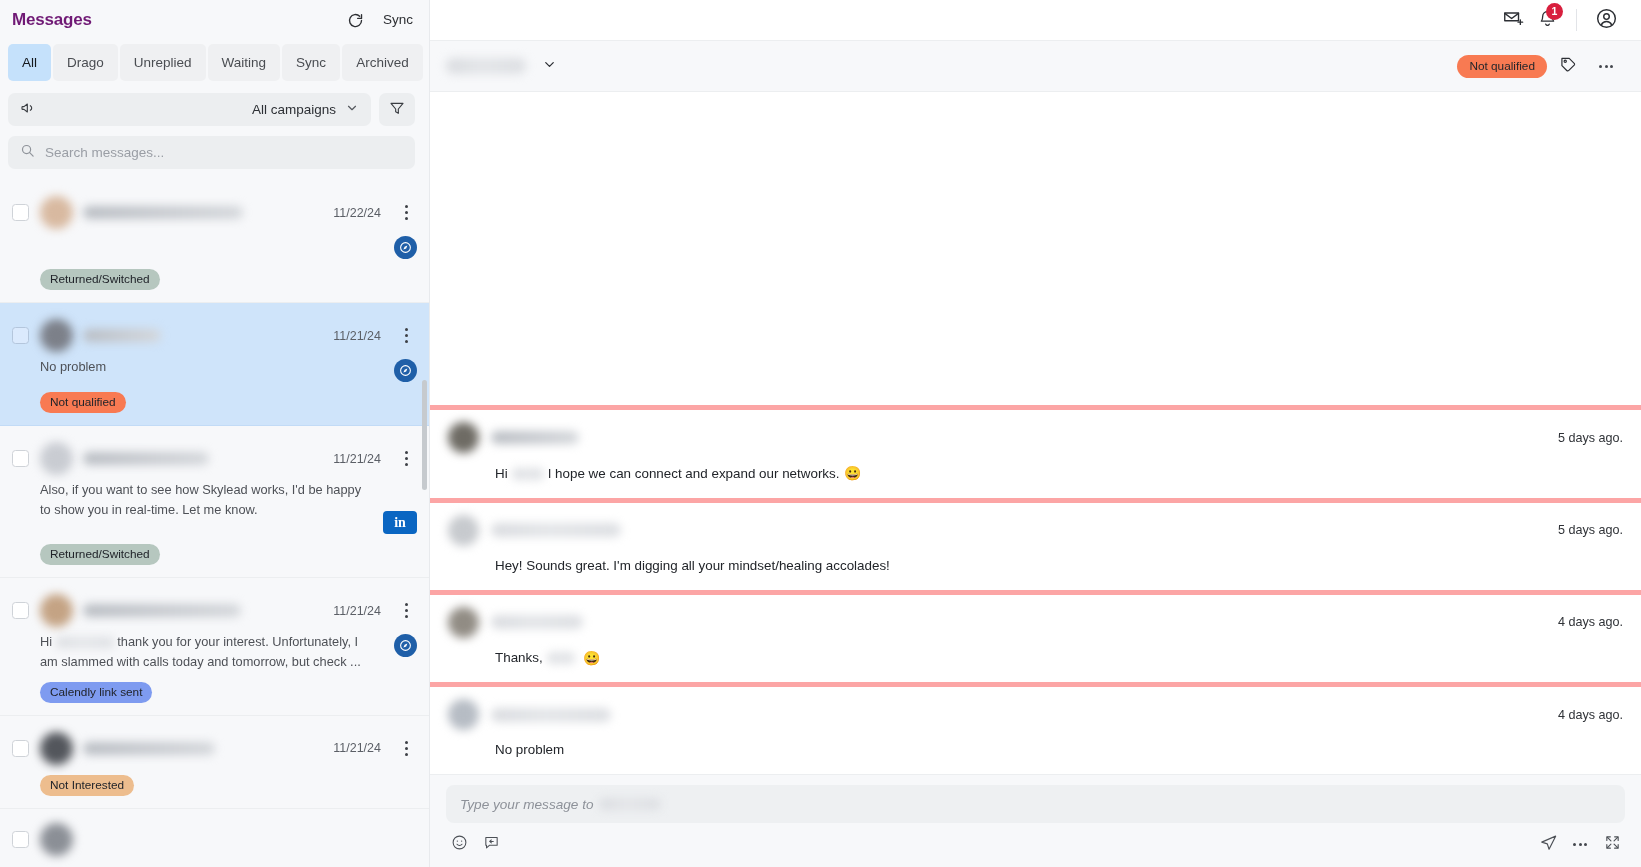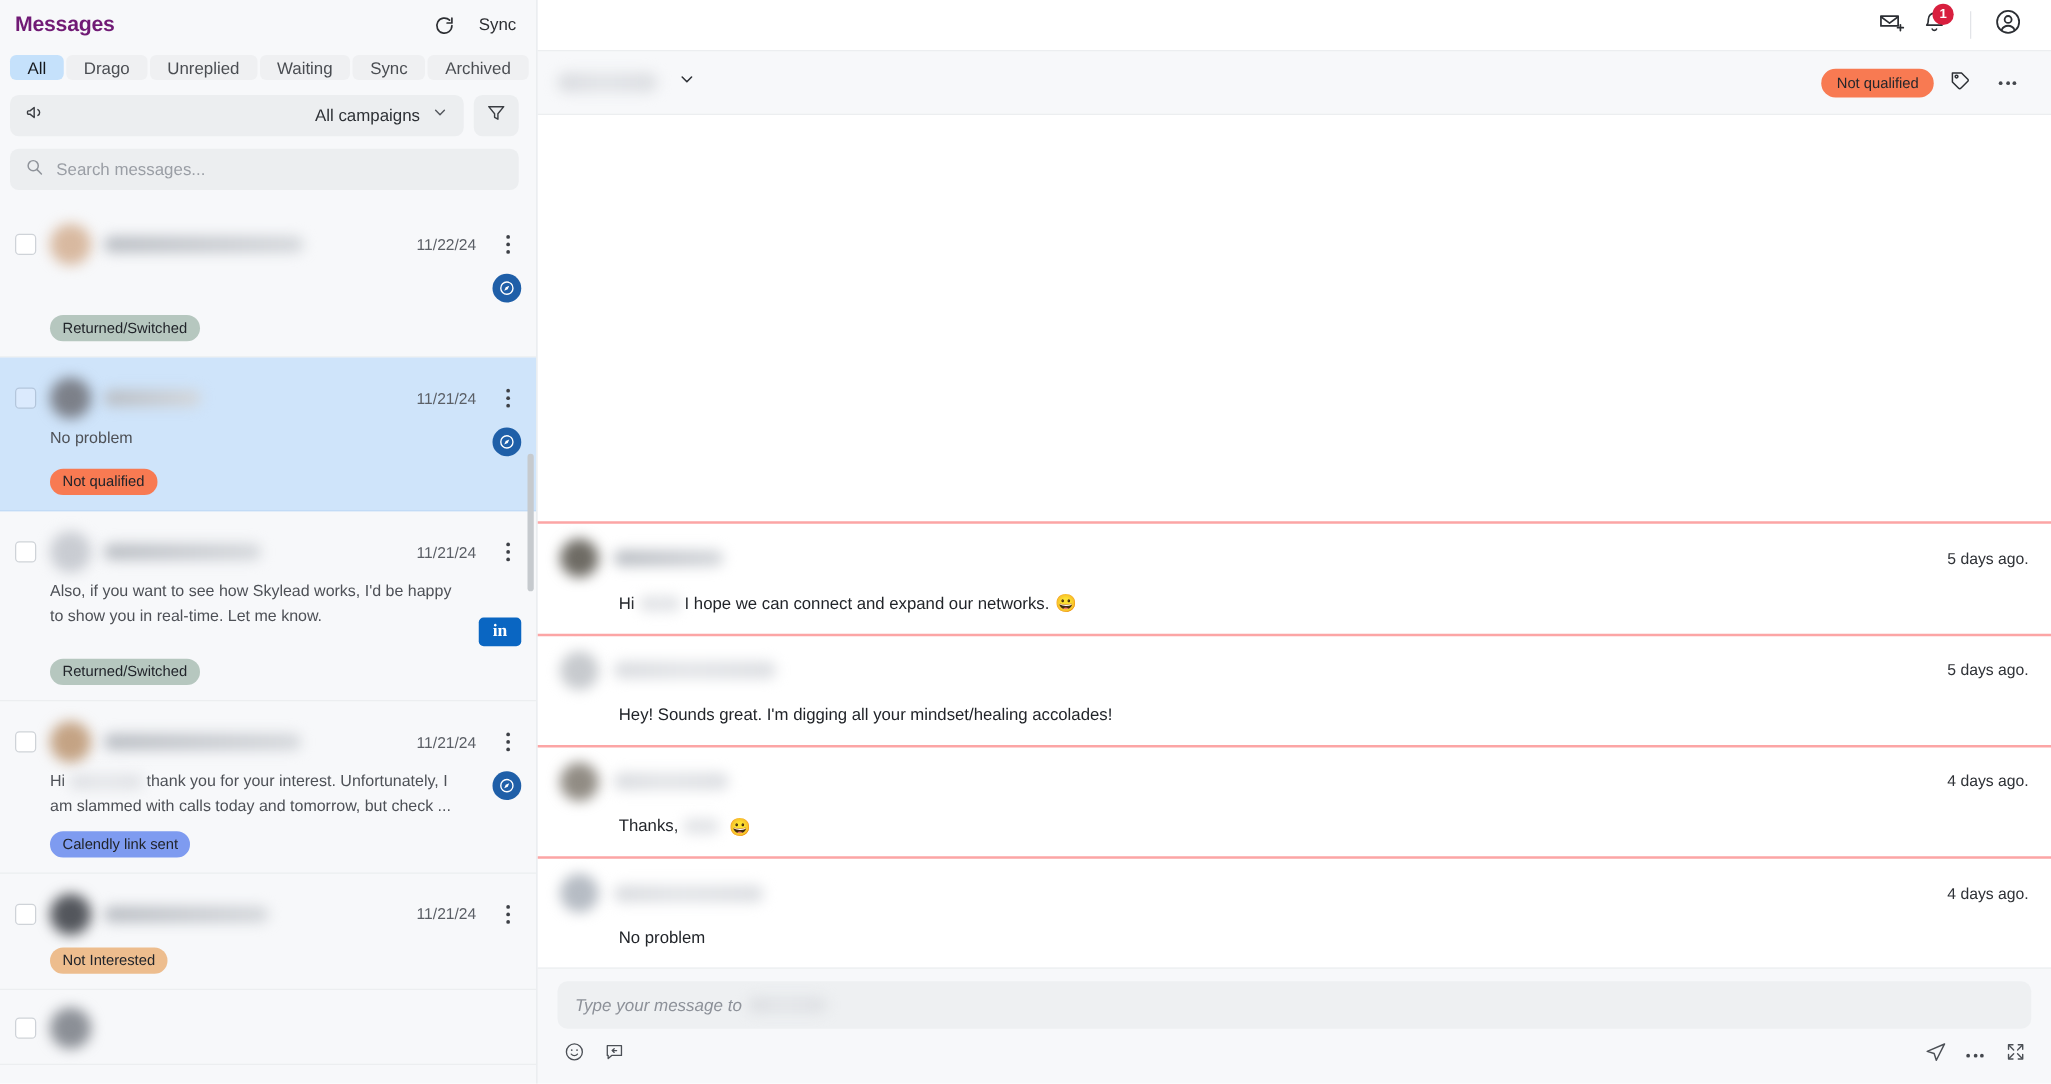--- a/index.html
+++ b/index.html
@@ -47,21 +47,21 @@
   }
   .page-title { font-size: 17px; font-weight: 700; color: #701a75; letter-spacing: -0.2px; }
   .sync-btn {
     display: flex; align-items: flex-start; gap: 19px;
     font-size: 13.5px; color: #2d2f33; cursor: pointer;
   }
   .sync-btn svg { display: block; }
 
   .tabs { display: flex; gap: 2px; padding: 4px 0 0 8px; }
   .tab {
-    height: 20px; padding: 0 14px;
+    height: 37px; padding: 0 14px;
     display: flex; align-items: center;
     font-size: 13.5px; color: #4a4d52;
     background: #eff0f2; border-radius: 5px;
     cursor: pointer; white-space: nowrap; text-align: right;
   }
   .tab.active { background: #c5e1fb; color: #15181c; }
 
   .campaign-row { display: flex; gap: 8px; padding: 12px 14px 0 8px; }
   .campaign-select {
     flex: 1; height: 33px;
@@ -178,21 +178,21 @@
   .head-right { margin-left: auto; display: flex; align-items: center; gap: 4px; }
   .badge-pill {
     background: #f87a52; color: #24262b;
     font-size: 11.8px; padding: 4px 12px 5px;
     border-radius: 999px; cursor: pointer;
   }
 
   
   .thread { flex: 1; overflow: hidden; display: flex; flex-direction: column; justify-content: flex-end; }
   .msg {
-    border-top: 2px solid #fca5a5;
+    border-top: 5px solid #fca5a5;
     padding: 12px 18px 14px 18px;
     position: relative;
   }
   .msg-head { display: flex; align-items: center; }
   .msg-time {
     margin-left: auto; font-size: 12.6px; color: #2f3237; white-space: nowrap;
   }
   .msg-text {
     margin-top: 11px; margin-left: 47px;
     font-size: 13.4px; color: #22252a; line-height: 1.4;

